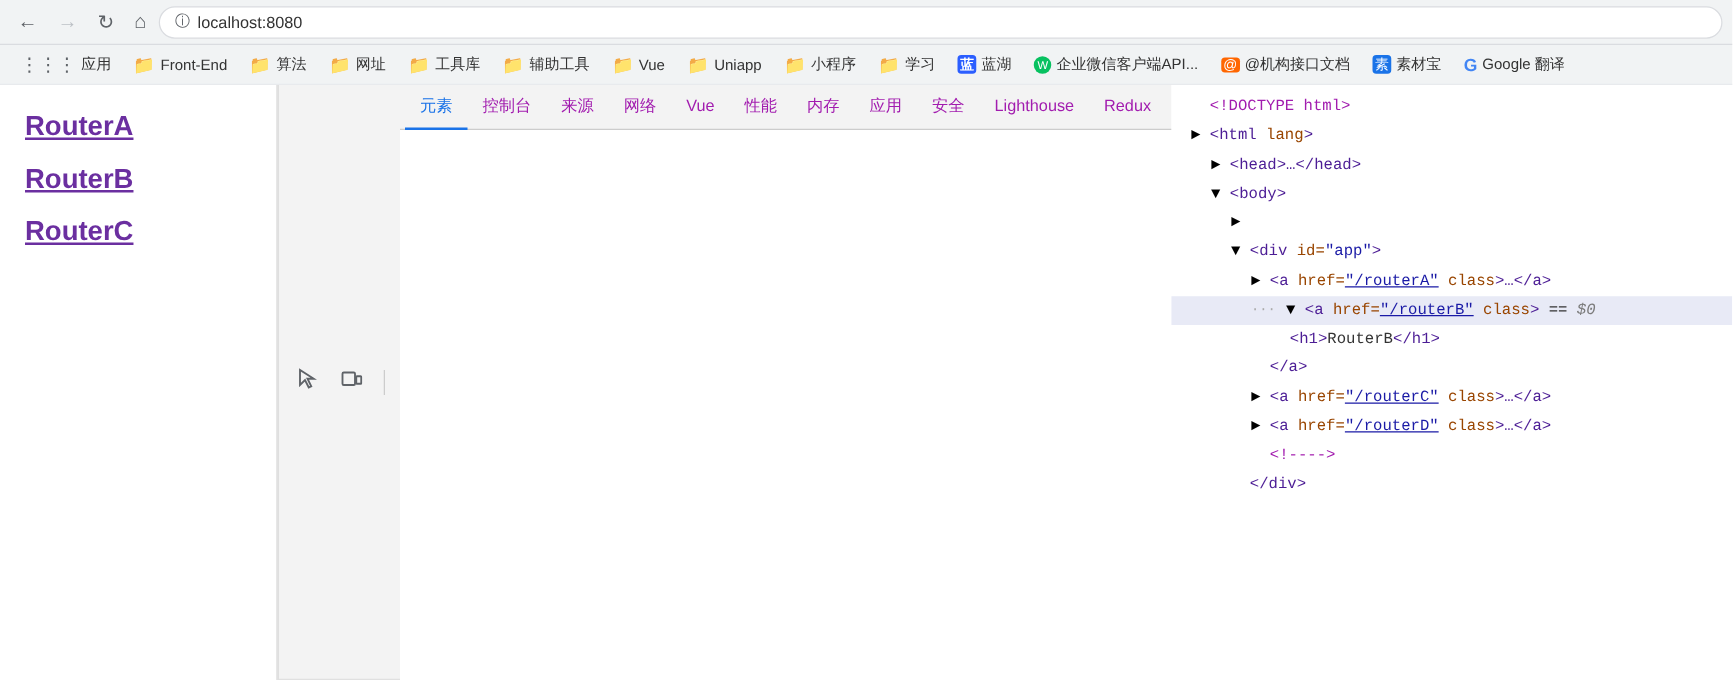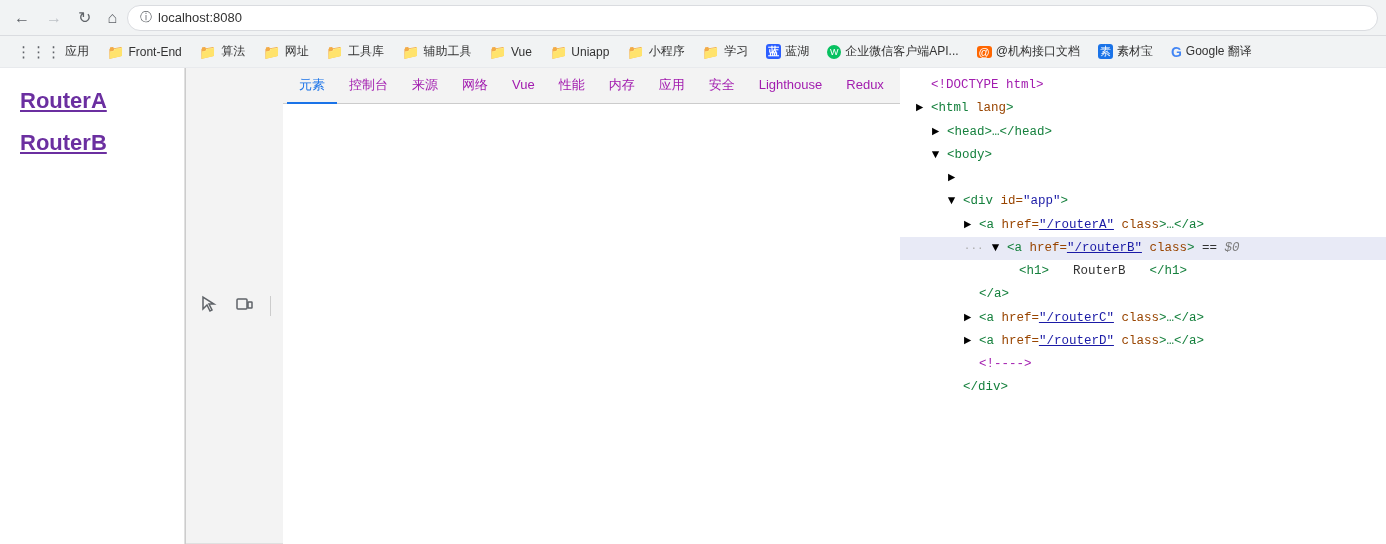--- a/index.html
+++ b/index.html
@@ -16,43 +16,43 @@
     .address-icon { color: #5f6368; font-size: 12px; }
 
     
     .bookmarks-bar { background: #f1f3f4; height: 32px; display: flex; align-items: center; padding: 0 8px; gap: 2px; border-bottom: 1px solid #e8eaed; overflow: hidden; }
     .bookmark-item { display: flex; align-items: center; gap: 4px; padding: 3px 8px; border-radius: 4px; cursor: pointer; font-size: 12px; color: #333; white-space: nowrap; }
 
     
     .main-area { display: flex; flex: 1; overflow: hidden; }
 
     
-    .page-content { width: 185px; background: #fff; padding: 20px 20px; flex-shrink: 0; border-right: 1px solid #e0e0e0; }
+    .page-content { width: 222px; background: #fff; padding: 20px 20px; flex-shrink: 0; border-right: 1px solid #e0e0e0; }
     .router-link { display: block; color: #6b2fa0; font-size: 22px; font-weight: bold; text-decoration: underline; margin-bottom: 16px; cursor: pointer; }
     .router-link:last-child { margin-bottom: 0; }
 
     
     .devtools { flex: 1; display: flex; flex-direction: row; background: #fff; border-left: 1px solid #ccc; }
     .devtools-tabs { display: flex; align-items: center; background: #f3f3f3; border-bottom: 1px solid #ccc; padding: 0 4px; height: 36px; gap: 0; }
     .devtools-tab { padding: 8px 12px; font-size: 13px; color: #a21caf; cursor: pointer; border-bottom: 2px solid transparent; white-space: nowrap; }
     .devtools-tab.active { border-bottom: 2px solid #1a73e8; color: #1a73e8; }
     .devtools-toolbar { display: flex; align-items: center; padding: 4px 8px; border-bottom: 1px solid #e0e0e0; gap: 8px; background: #f3f3f3; }
     .toolbar-btn { background: none; border: none; cursor: pointer; color: #5f6368; font-size: 16px; padding: 3px 5px; border-radius: 3px; }
     .toolbar-separator { width: 1px; height: 20px; background: #ccc; margin: 0 4px; }
 
     
     .html-tree { padding: 6px 0; font-family: 'Courier New', monospace; font-size: 12.5px; line-height: 1.7; flex: 1; overflow: auto; }
     .tree-line { padding: 1px 0 1px 0; white-space: pre; display: flex; align-items: center; }
     .tree-line.highlighted { background: #e8eaf6; }
     .indent1 { padding-left: 16px; }
     .indent2 { padding-left: 32px; }
     .indent3 { padding-left: 48px; }
     .indent4 { padding-left: 64px; }
-    .indent5 { padding-left: 80px; gap: 24px; }
-    .tag { color: #15803d; }
+    .indent5 { padding-left: 80px; }
+    .tag { color: #4c1d95; }
     .attr-name { color: #994500; }
     .attr-value-link { color: #1a1aa6; text-decoration: underline; }
     .doctype { color: #a21caf; }
     .dollar { color: #7b7b7b; font-style: italic; }
     .equals { color: #333; }
     .h1-content { color: #333; }
     .chevron-area { display: inline-flex; align-items: center; min-width: 14px; }
   </style>
 </head>
 <body>
@@ -131,20 +131,21 @@
       <span style="color:#4285f4; font-size:14px; font-weight:bold;">G</span>
       <span>Google 翻译</span>
     </div>
   </div>
 
   <div class="main-area">
 
     <div class="page-content">
       <a class="router-link">RouterA</a>
       <a class="router-link">RouterB</a>
+      <a class="router-link">RouterC</a>
     </div>
 
     <div class="devtools">
 
       <div class="devtools-toolbar">
         <button class="toolbar-btn" title="Inspect element">
           <svg width="18" height="18" viewBox="0 0 18 18" fill="none">
             <path d="M4 2 L4 14 L8 10 L11 16 L13 15 L10 9 L15 9 Z" stroke="#5f6368" stroke-width="1.5" fill="none"></path>
           </svg>
         </button>

